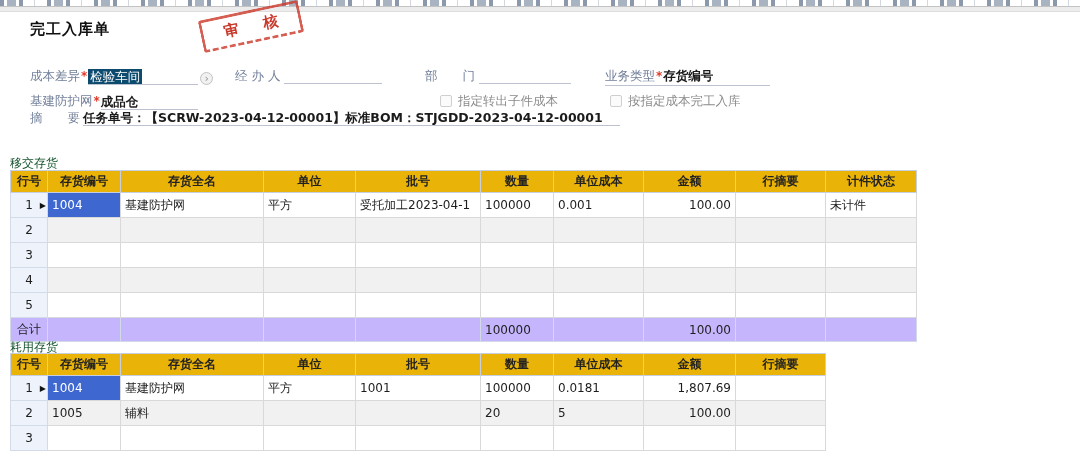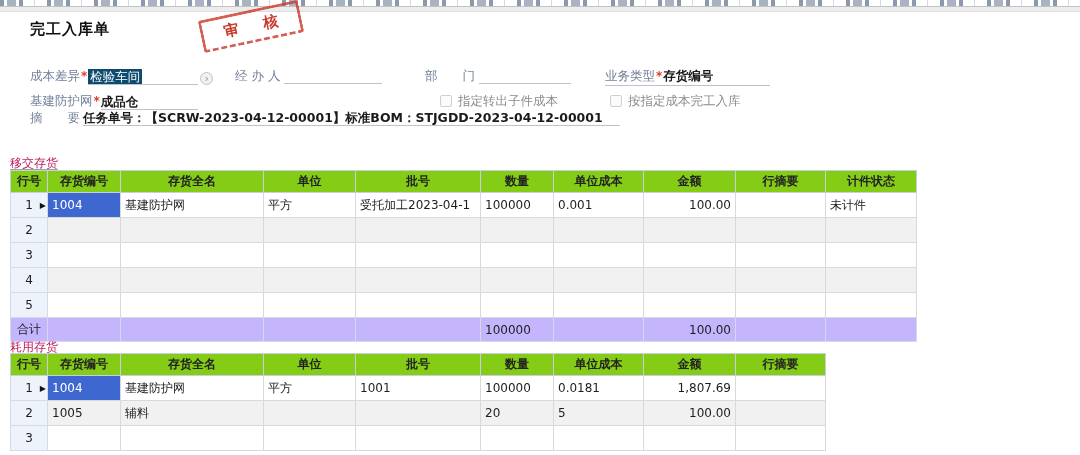--- a/index.html
+++ b/index.html
@@ -29,27 +29,27 @@
   .val{color:#1b1b1b;font-weight:bold;}
   .sel-val{background:#0c4a6e;color:#fff;padding:0 2px;}
   .grp-uline{border-bottom:1px solid #bcc2d0;}
   .lookup{display:inline-block;width:13px;height:13px;border:1px solid #c2c2c2;border-radius:50%;
     background:#f1f1f1;color:#8d8d8d;font-size:10px;line-height:11px;text-align:center;
     vertical-align:-2px;margin-left:2px;}
   .cb{display:inline-block;width:12px;height:12px;border:1px solid #cfcfcf;border-radius:2px;
     background:#fbfbfb;vertical-align:-2px;margin-right:6px;}
   .cb-lab{color:#8b8b8b;font-size:12.5px;}
 
-  .sect{position:absolute;font-size:12px;line-height:12px;color:#be185d;
-    text-decoration:underline;text-decoration-color:#9aa4b2;text-underline-offset:2px;}
+  .sect{position:absolute;font-size:12px;line-height:12px;color:#14532d;
+    text-decoration-color:#9aa4b2;text-underline-offset:2px;}
 
   table.grid{border-collapse:collapse;table-layout:fixed;background:#fff;position:absolute;border:1px solid #9a9a9a;}
   .grid td,.grid th{border:1px solid #d9d9d9;font-size:12px;padding:0 4px;overflow:hidden;
     white-space:nowrap;height:25px;color:#1d1d1d;font-weight:normal;text-align:left;}
-  .grid thead th{background:#84cc16;font-weight:bold;text-align:center;height:22px;
+  .grid thead th{background:#eab308;font-weight:bold;text-align:center;height:22px;
     border-color:#c6cfe0;color:#222;}
   .grid .rownum{background:#edf2fb;text-align:center;border-color:#d4dbe8;position:relative;}
   .grid tr.alt td{background:#f1f1f1;}
   .grid tr.alt td.rownum{background:#edf2fb;}
   .grid td.sel{background:#3e68d0;color:#fff;}
   .grid .ta-r{text-align:right;}
   .marker{position:absolute;right:1px;top:50%;transform:translateY(-50%);font-size:8px;color:#111;}
   .grid tr.total td{background:#c4b5fd;font-weight:normal;border-color:#d2dae8;height:24px;}
 </style>
 </head>

